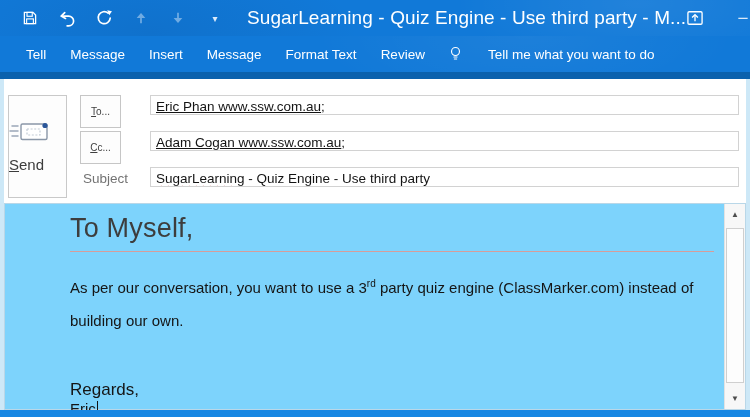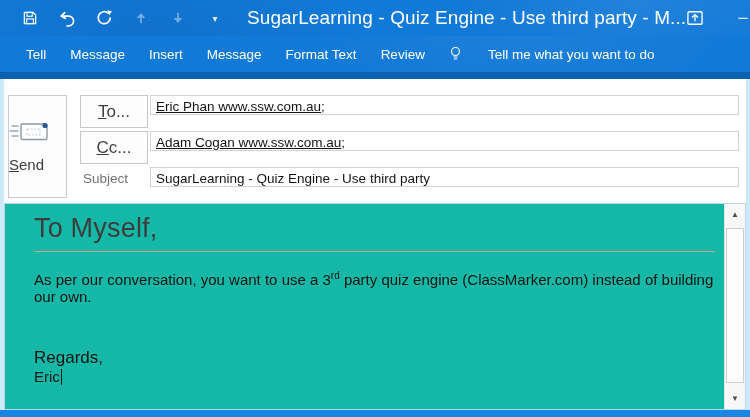--- a/index.html
+++ b/index.html
@@ -45,42 +45,42 @@
   .header{ height:124px; flex:none; display:flex; padding:16px 6px 0 4px; background:#fff; }
   .send-button{
     width:59px; height:103px; flex:none; border:1px solid #c9c9c9; background:#fdfdfd;
     display:flex; flex-direction:column; align-items:flex-start; justify-content:center; gap:12px; cursor:default;
   }
   .send-label{ font-size:15px; color:#3c3c3c; display:block; }
   .fields{ flex:1; margin-left:13px; display:flex; flex-direction:column; }
   .field-row{ display:flex; align-items:flex-start; height:38px; }
   .label-col{ width:57px; flex:none; margin-right:13px; }
   .addr-btn{
-    width:68px; height:33px; border:1px solid #c6c6c6; background:#fdfdfd;
-    font-family:"Liberation Sans",sans-serif; font-size:17px; color:#3f3f3f; cursor:default;
+    width:41px; height:33px; border:1px solid #c6c6c6; background:#fdfdfd;
+    font-family:"Liberation Sans",sans-serif; font-size:10px; color:#3f3f3f; cursor:default;
     display:flex; align-items:center; justify-content:center;
   }
   .addr-btn .accel-first{ display:block; }
   .accel-first::first-letter{ text-decoration:underline; }
   .subject-lbl{ font-size:13.5px; color:#737373; padding:4px 0 0 3px; display:block; }
   .input-box{
     flex:1; height:20px; border:1px solid #d2d2d2; background:#fff; margin-right:1px;
     font-size:13.5px; color:#141414; padding:3px 7px 0 5px; white-space:nowrap; overflow:hidden; cursor:text;
   }
   .contact{ text-decoration:underline; }
   .squiggle{
     text-decoration-line:underline; text-decoration-style:wavy;
     text-decoration-color:#e04f4f; text-decoration-thickness:1px; text-underline-offset:2px;
   }
   
-  .bodyarea{ flex:1; min-height:0; border:1px solid #b9d7e8; display:flex; background:#14b8a6; }
+  .bodyarea{ flex:1; min-height:0; border:1px solid #b9d7e8; display:flex; background:#7dd3fc;padding-left:36px; }
   .editor{ flex:1; min-width:0; padding:9px 10px 0 29px; cursor:text; }
   .greeting{ font-size:27px; font-weight:300; color:#3d3d3d; letter-spacing:.2px; }
   .heading-rule{ border:none; border-top:1px solid #d89c9a; margin:7px 0 0 0; }
-  .para{ margin-top:15px; font-size:15px; line-height:17px; color:#151515; max-width:680px; }
+  .para{ margin-top:15px; font-size:15px; line-height:33px; color:#151515; max-width:680px; }
   .para sup{ font-size:10px; }
   .closing{ margin-top:43px; font-size:17px; color:#151515; }
   .signature{ font-size:15px; color:#151515; }
   .caret-bar{ display:inline-block; width:1.5px; height:16px; background:#111; margin-left:1px; vertical-align:-3px; }
   
   .scrollbar{
     width:21px; flex:none; background:#f7f7f7; border-left:1px solid #e2e2e2;
     position:relative; display:flex; flex-direction:column; justify-content:space-between;
   }
   .sb-btn{ height:21px; display:flex; align-items:center; justify-content:center; font-size:8px; color:#4d4d4d; cursor:default; }

